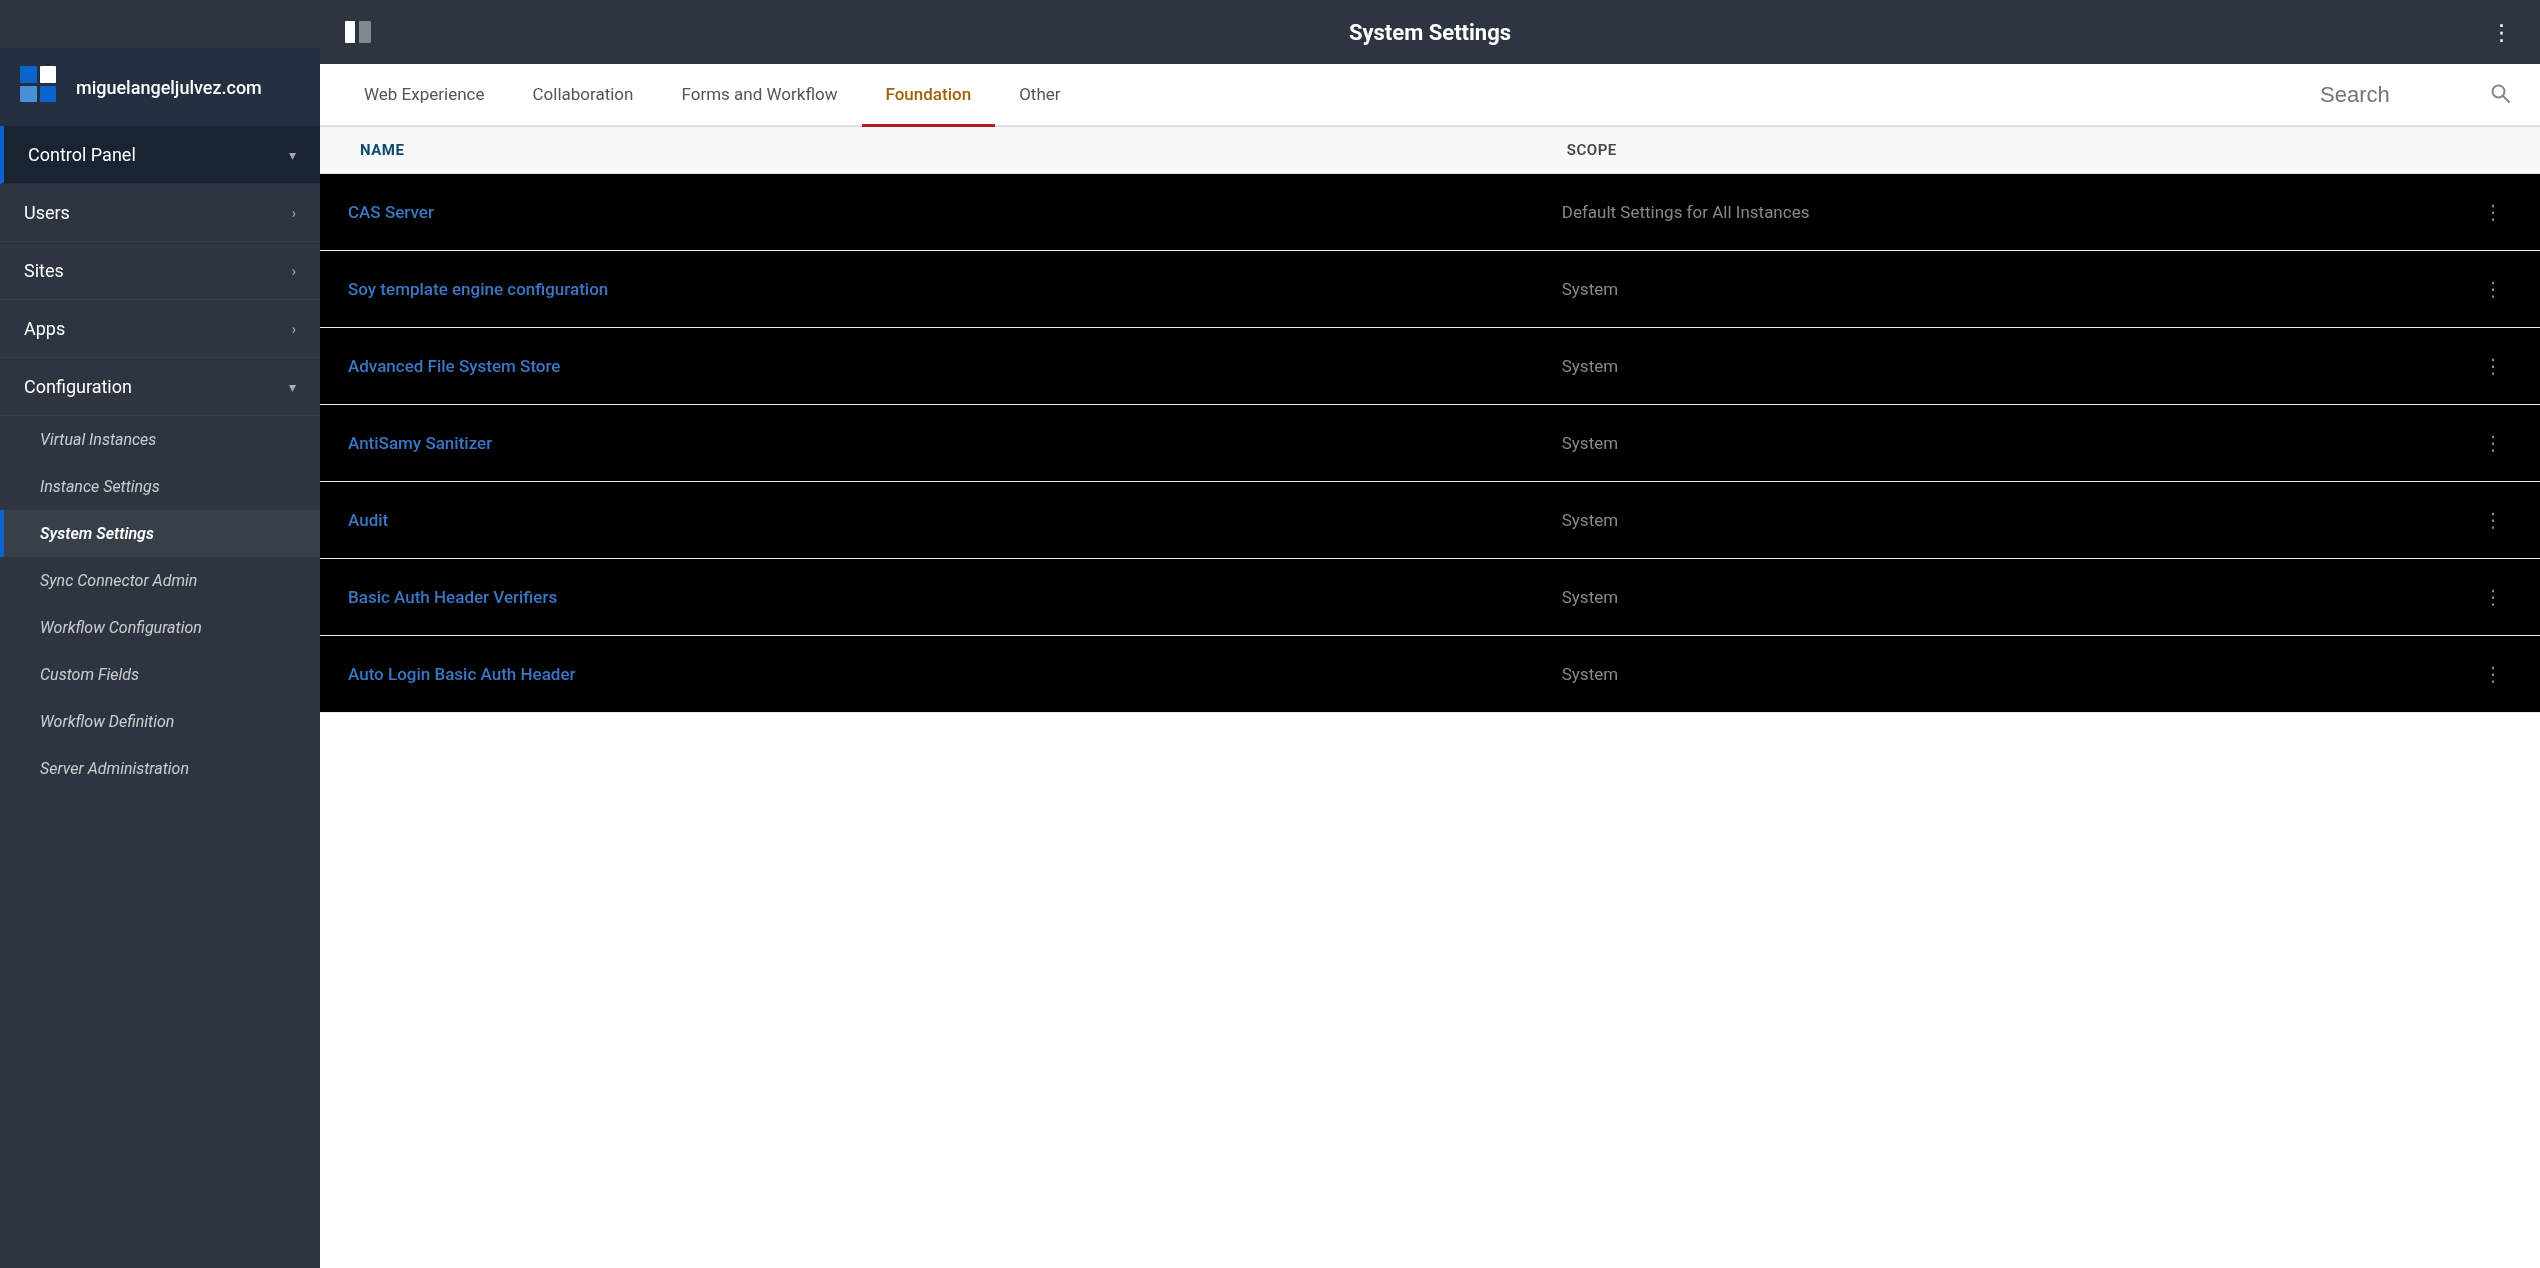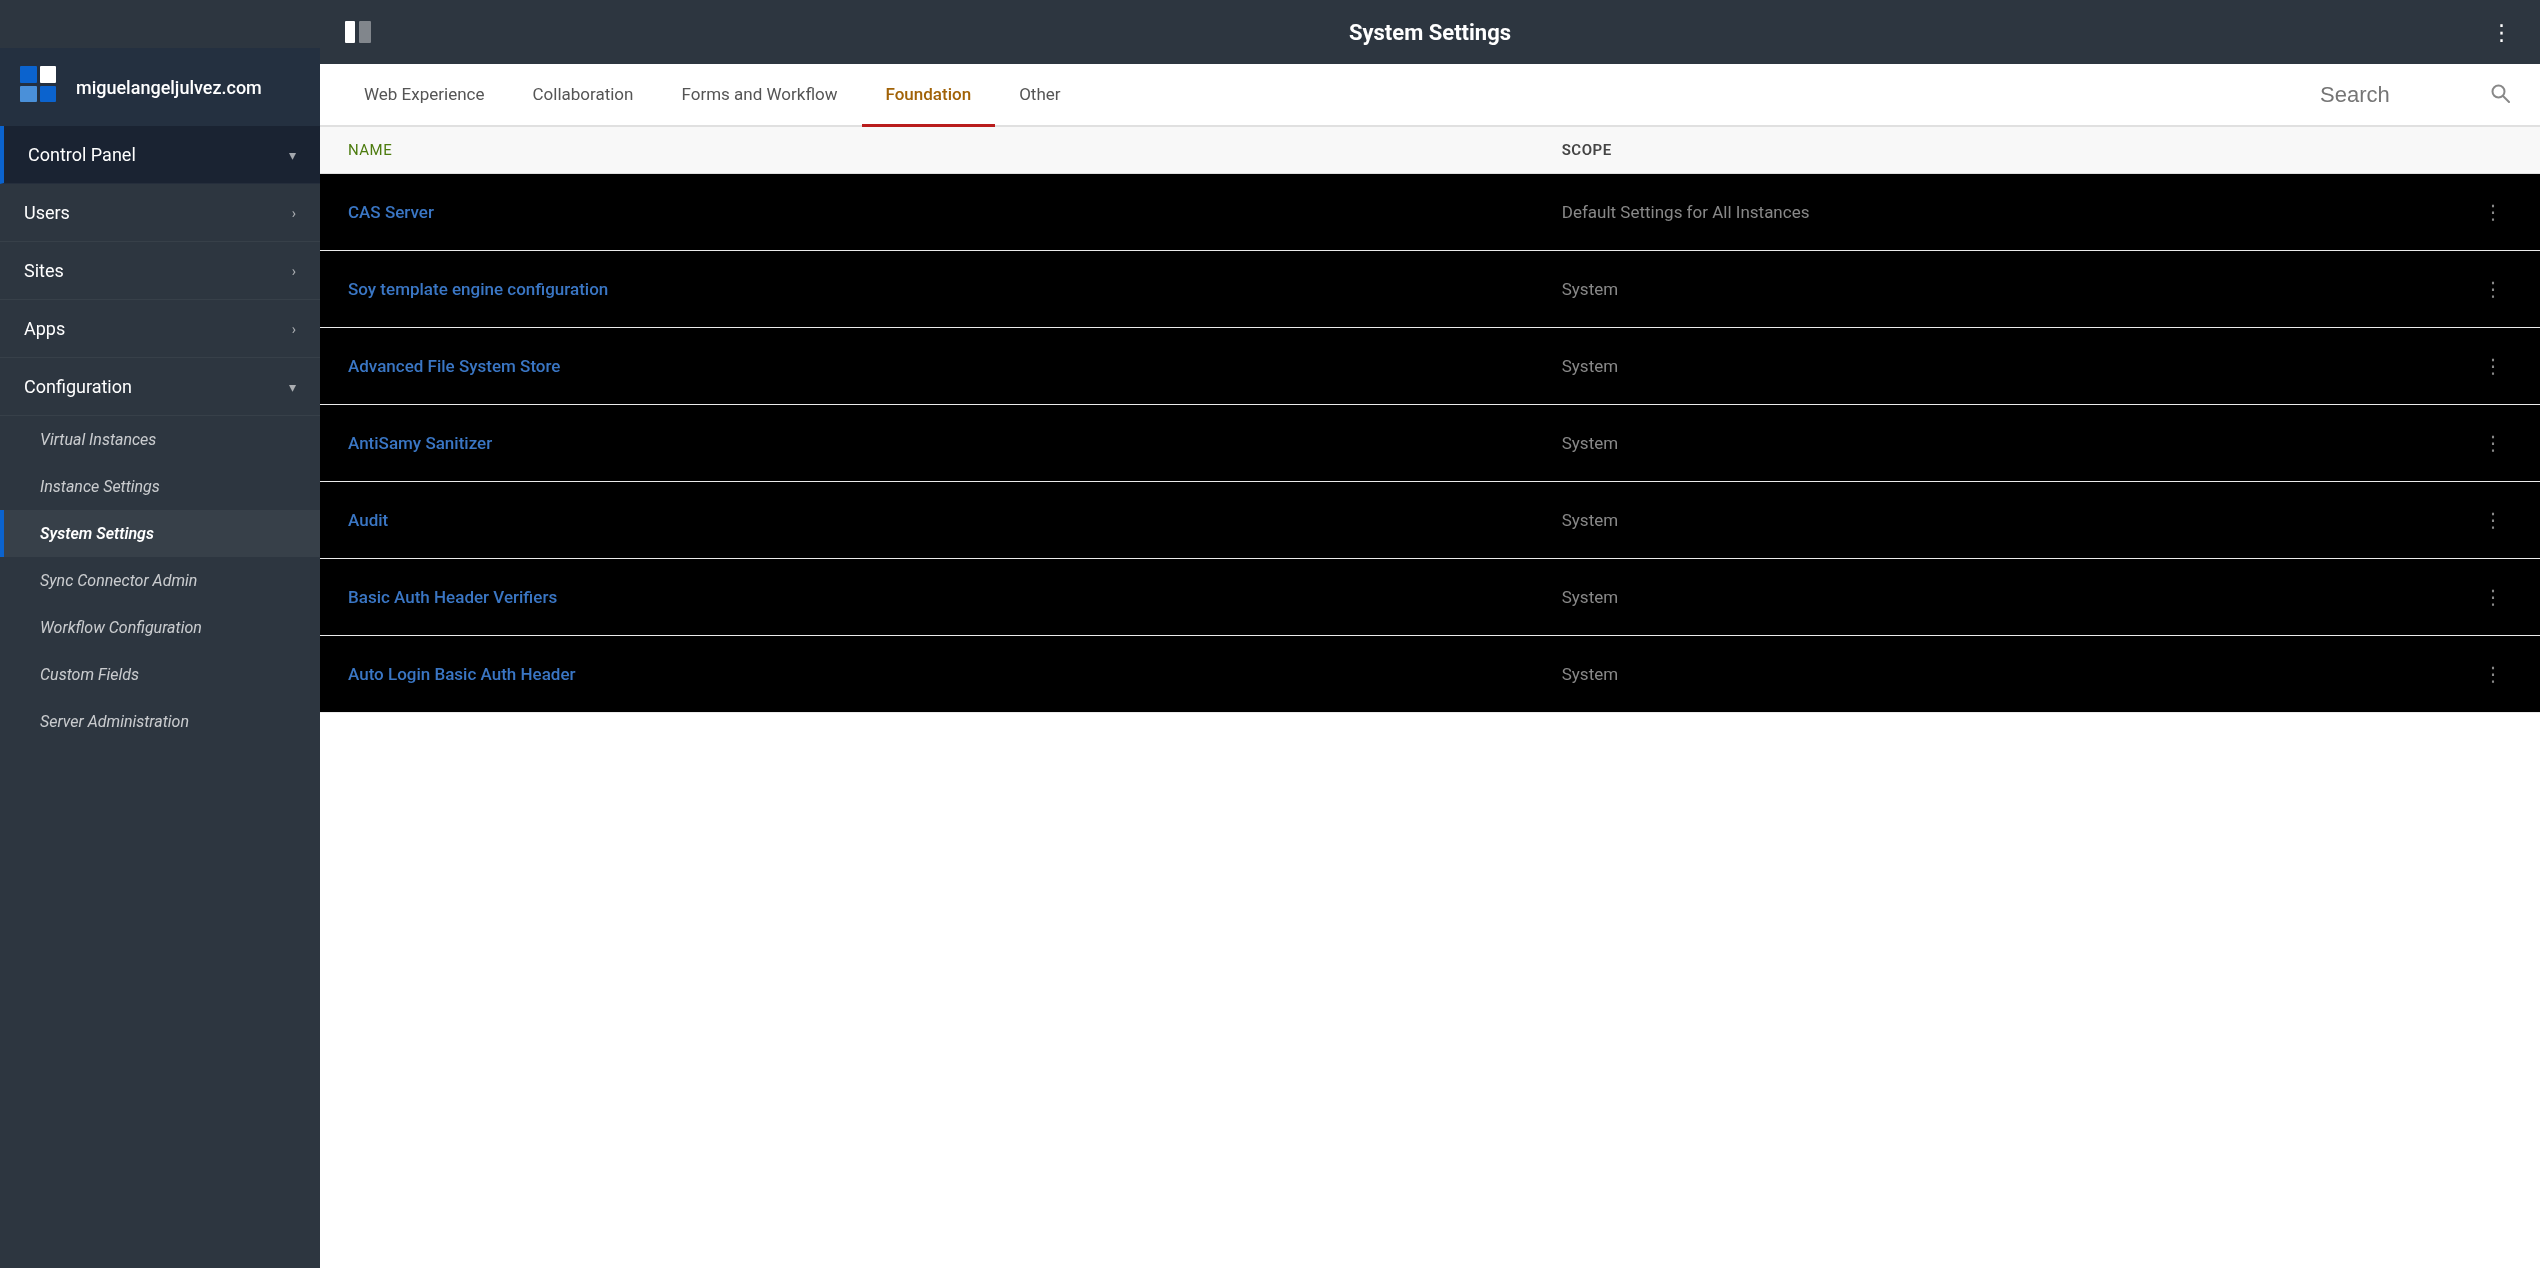--- a/index.html
+++ b/index.html
@@ -181,24 +181,25 @@
       display: flex;
       align-items: center;
       padding: 14px 28px;
       background: #f8f8f8;
       border-bottom: 1px solid #e0e0e0;
     }
 
     .col-name {
       flex: 2;
       font-size: 15px;
-      font-weight: 400;
-      color: #4d7c0f;
+      font-weight: 700;
+      color: #0c4a6e;
       text-transform: uppercase;
       letter-spacing: 0.5px;
+      margin-left: 12px;
     }
 
     .col-scope {
       flex: 1.5;
       font-size: 15px;
       font-weight: 600;
       color: #444;
       text-transform: uppercase;
       letter-spacing: 0.5px;
     }
@@ -314,20 +315,23 @@
     <span>System Settings</span>
   </div>
   <div class="sidebar-sub-item">
     <span>Sync Connector Admin</span>
   </div>
   <div class="sidebar-sub-item">
     <span>Workflow Configuration</span>
   </div>
   <div class="sidebar-sub-item">
     <span>Custom Fields</span>
+  </div>
+  <div class="sidebar-sub-item">
+    <span>Workflow Definition</span>
   </div>
   <div class="sidebar-sub-item">
     <span>Server Administration</span>
   </div>
 </div>
 
 <div id="main">
 
   <div class="topbar">
     <div class="topbar-toggle">

